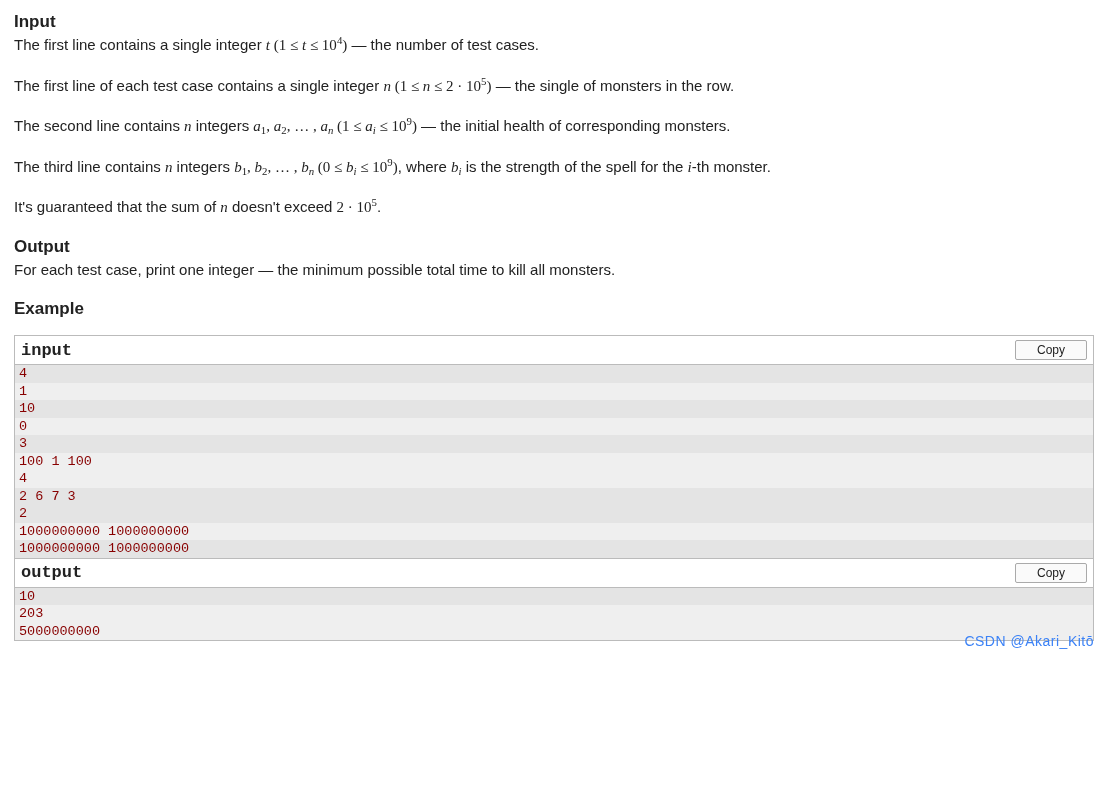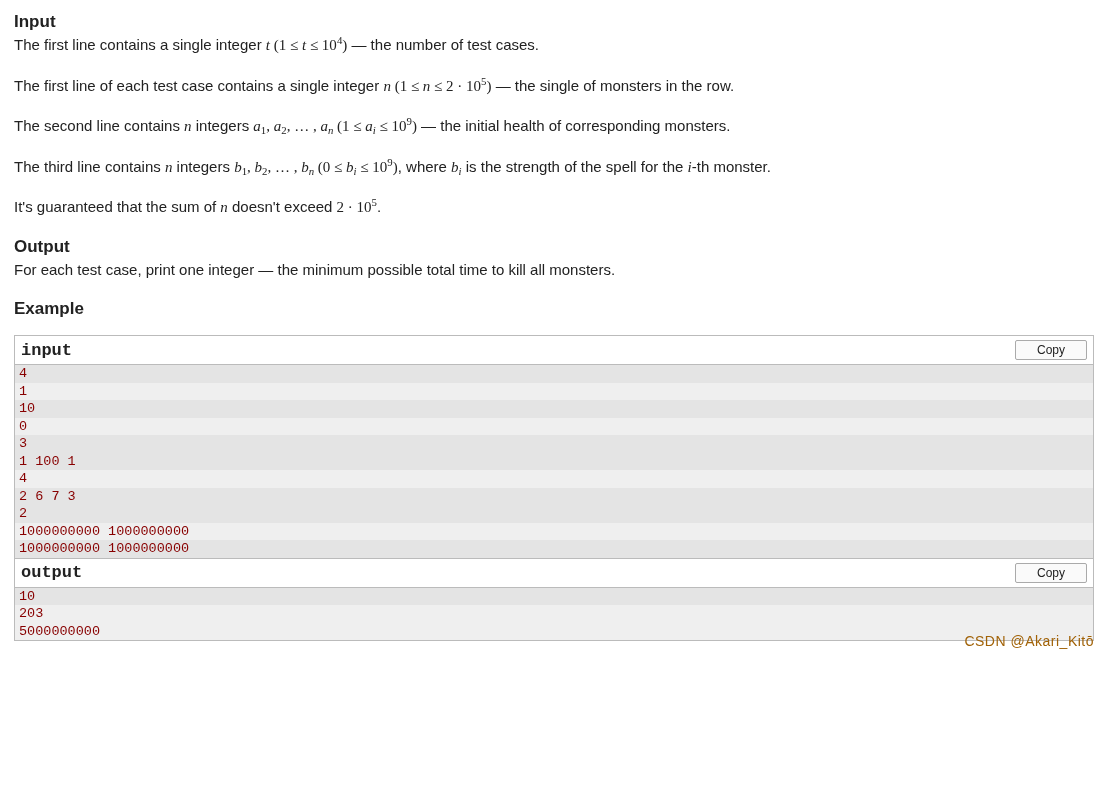--- a/index.html
+++ b/index.html
@@ -63,21 +63,21 @@
     white-space: pre;
   }
   .io-line.odd  { background: #efefef; }
   .io-line.even { background: #e4e4e4; }
   .output-block { border-top: none; }
 
   .watermark {
     position: absolute;
     right: 14px;
     bottom: 4px;
-    color: #a16207;
+    color: #3b82f6;
     font-size: 14px;
     font-family: Arial, sans-serif;
     letter-spacing: 0.5px;
   }
 </style>
 </head>
 <body>
 
 <div class="section-title">Input</div>
 
@@ -110,21 +110,21 @@
   <div class="io-header">
     <span class="io-title">input</span>
     <span class="copy-btn">Copy</span>
   </div>
   <div class="io-body" id="input-body">
       <div class="io-line even">4</div>
       <div class="io-line odd">1</div>
       <div class="io-line even">10</div>
       <div class="io-line odd">0</div>
       <div class="io-line even">3</div>
-      <div class="io-line even">1 100 1</div>
+      <div class="io-line odd">100 1 100</div>
       <div class="io-line odd">4</div>
       <div class="io-line even">2 6 7 3</div>
       <div class="io-line even">2</div>
       <div class="io-line odd">1000000000 1000000000</div>
       <div class="io-line even">1000000000 1000000000</div>
     </div>
 </div>
 
 <div class="example-block output-block">
   <div class="io-header">

